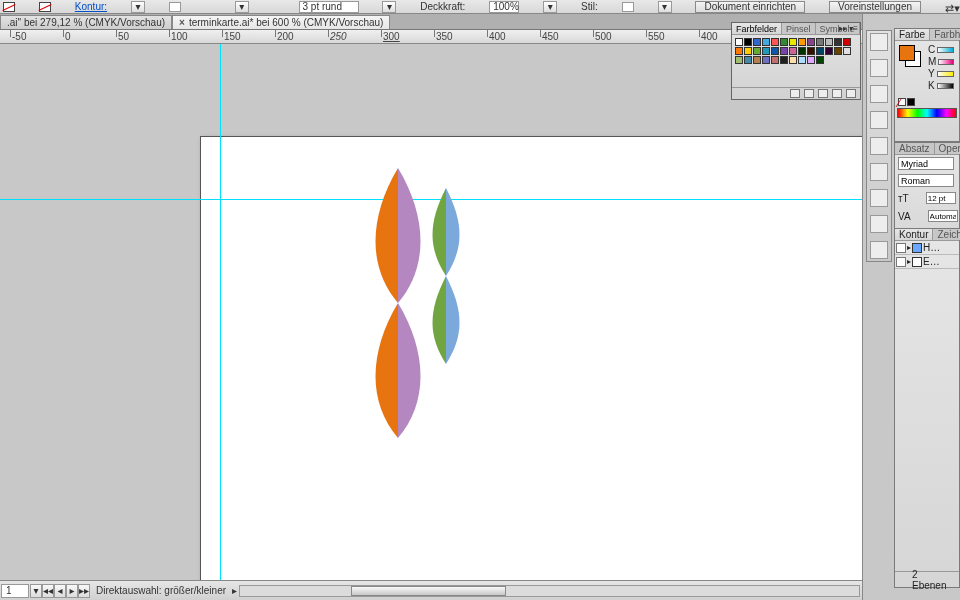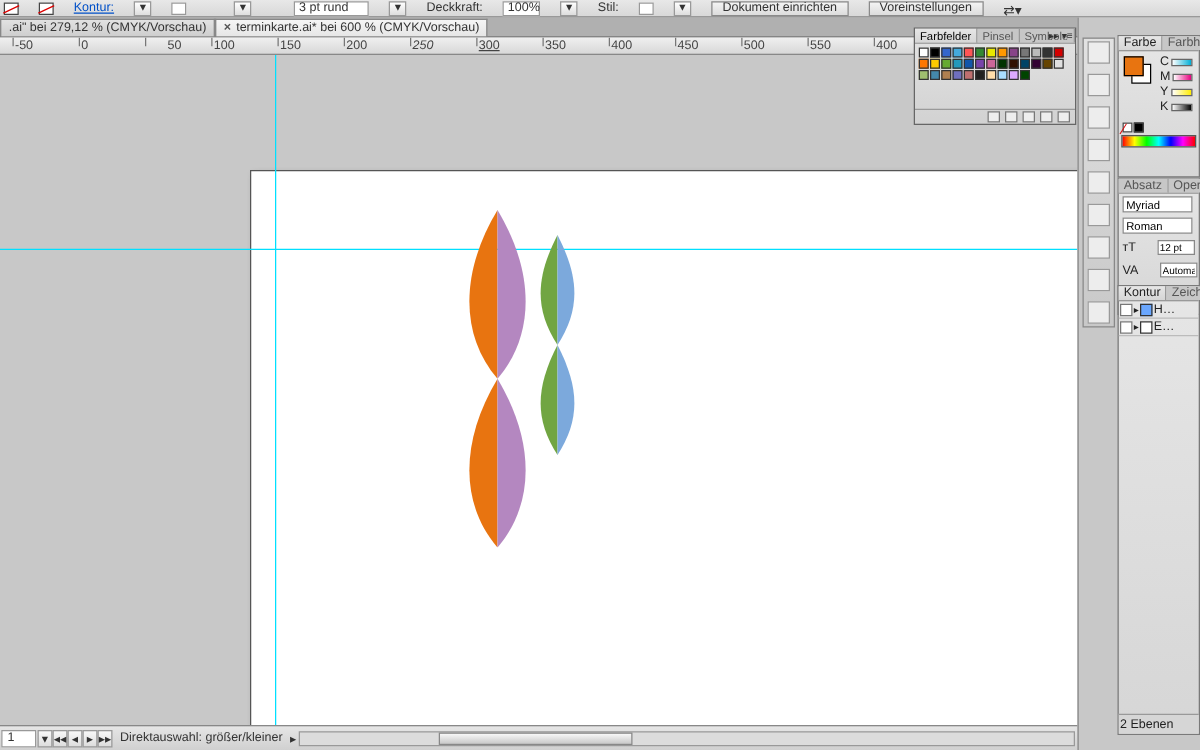--- a/index.html
+++ b/index.html
@@ -1,18 +1,18 @@
 <!DOCTYPE html>
 <html><head>
 <meta charset="utf-8">
 <style>
   * { box-sizing: border-box; margin: 0; padding: 0; font-family: Tahoma, Arial, sans-serif; font-size: 10px; }
   body { background: #c8c8c8; width: 960px; height: 600px; overflow: hidden; position: relative; }
 
-  .toolbar { position: absolute; top: 0; left: 0; right: 0; height: 14px; background: linear-gradient(#e8e8e8,#d8d8d8); border-bottom: 1px solid #888; display: flex; align-items: center; gap: 16px; padding: 0 3px; color: #333; }
+  .toolbar { position: absolute; top: 0; left: 0; right: 0; height: 14px; background: linear-gradient(#e8e8e8,#d8d8d8); border-bottom: 1px solid #888; display: flex; align-items: center; gap: 16px; padding: 0 3px; color: #333; justify-content: space-between; }
   .toolbar .swatch { width: 12px; height: 10px; border: 1px solid #444; display: inline-block; }
   .toolbar .white { background: #fff; position: relative; }
   .toolbar .white::after { content:""; position:absolute; left:-2px; right:-2px; top:50%; border-top: 1px solid #d00; transform: rotate(-25deg);}
   .toolbar a { color: #0050c8; text-decoration: underline; }
   .toolbar .field { height: 12px; border:1px solid #999; background:#fff; padding:0 3px; display:flex; align-items:center; }
   .toolbar .dd { height: 12px; border:1px solid #999; background:linear-gradient(#fff,#ddd); width:14px; display:flex; align-items:center; justify-content:center; line-height:1; }
   .toolbar .btn { height: 12px; border:1px solid #8a8a8a; background:linear-gradient(#f4f4f4,#dcdcdc); padding:0 8px; display:flex; align-items:center; }
   .toolbar .tiny-icon { width:12px;height:10px;border:1px solid #999;background:#fff; }
 
   .tabbar { position:absolute; top:14px; left:0; right:0; height:16px; background:#b0b0b0; display:flex; align-items:flex-end; border-bottom:1px solid #777; font-size:9px; }
@@ -56,21 +56,21 @@
 
   .sel-panel { position:absolute; top:128px; right:0; width:66px; height:110px; }
   .sel-panel input { width:56px; height:13px; font-size:9px; border:1px solid #888; padding:0 2px; margin:2px 3px; }
   .sel-panel .row { display:flex; gap:14px; padding:1px 3px; align-items:center;}
   .sel-panel .sm { width:30px; height:12px; border:1px solid #888; font-size:8px; padding:0 1px; }
 
   .layer-panel { position:absolute; top:214px; right:0; width:66px; bottom:12px; }
   .layer-panel .row { display:flex; align-items:center; height:14px; border-bottom:1px solid #bbb; }
   .layer-panel .eye { width:10px;height:10px;border:1px solid #777;margin:0 1px; background:#fff;}
   .layer-panel .sw { width:10px;height:10px; margin:0 1px; }
-  .layer-panel .foot { position:absolute; bottom:0; left:0; right:0; height:16px; background:#d6d6d6; border-top:1px solid #999; font-size:8px; padding:0 1px; display:flex; align-items:center; }
+  .layer-panel .foot { position:absolute; bottom:0; left:0; right:0; height:16px; background:#d6d6d6; border-top:1px solid #999; font-size:8px; padding:0 17px; display:flex; align-items:center; }
 
   .swatch-panel { position:absolute; top:22px; left:731px; width:130px; height:78px; background:linear-gradient(#e4e4e4,#d2d2d2); border:1px solid #666; z-index:40; }
   .swatch-panel .tabs { display:flex; height:12px; background:#c3c3c3; border-bottom:1px solid #999;}
   .swatch-panel .ptab { padding:0 4px; border-right:1px solid #999; font-size:9px; display:flex;align-items:center; background:linear-gradient(#e6e6e6,#d6d6d6);}
   .swatch-panel .ptab.dim { background:#c7c7c7; color:#555;}
   .swatch-grid { padding:3px; display:grid; grid-template-columns: repeat(13, 8px); gap:1px; }
   .swatch-grid div { width:8px; height:8px; border:1px solid #333; }
   .swatch-panel .foot { position:absolute; left:0; right:0; bottom:0; height:12px; border-top:1px solid #999; display:flex; justify-content:flex-end; gap:4px; padding:0 4px; align-items:center;}
   .swatch-panel .foot .i { width:10px;height:9px; border:1px solid #777; background:#eee;}
   .swatch-panel .chev { position:absolute; right:2px; top:1px; font-size:8px; color:#333; }
@@ -114,21 +114,21 @@
       <span>terminkarte.ai* bei 600 % (CMYK/Vorschau)</span>
     </div>
 </div>
 
 <div class="ruler-h" id="rulerH">
     <div class="tick" style="left: 10px;"></div>
     <div class="num" style="left: 12px;">-50</div>
     <div class="tick" style="left: 63px;"></div>
     <div class="num" style="left: 65px;">0</div>
     <div class="tick" style="left: 116px;"></div>
-    <div class="num" style="left: 134px;">50</div>
+    <div class="num" style="left: 118px;">50</div>
     <div class="tick" style="left: 169px;"></div>
     <div class="num" style="left: 171px;">100</div>
     <div class="tick" style="left: 222px;"></div>
     <div class="num" style="left: 224px;">150</div>
     <div class="tick" style="left: 275px;"></div>
     <div class="num" style="left: 277px;">200</div>
     <div class="tick" style="left: 328px;"></div>
     <div class="num" style="left: 330px; font-style: italic;">250</div>
     <div class="tick" style="left: 381px;"></div>
     <div class="num" style="left: 383px; text-decoration: underline;">300</div>

